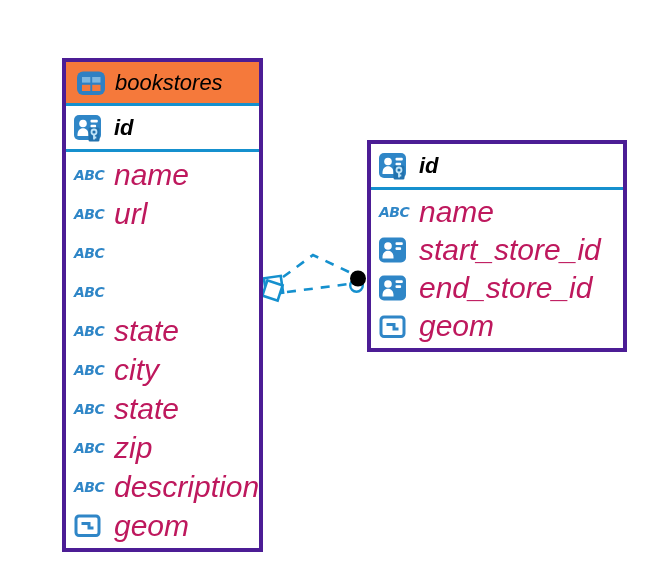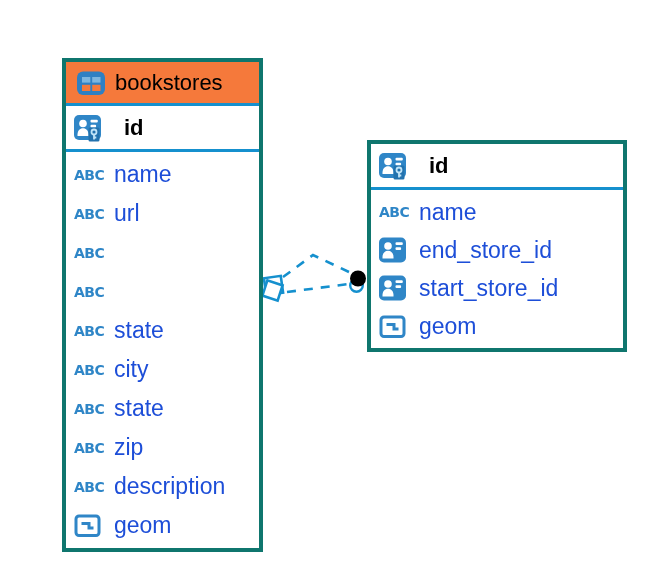--- a/index.html
+++ b/index.html
@@ -13,44 +13,44 @@
   
   svg.connections{position:absolute;left:0;top:0;width:654px;height:570px;}
   .dash-line{fill:none;stroke:#1590CE;stroke-width:2.6;stroke-dasharray:9 8;}
   .marker-square{fill:#ffffff;stroke:#1590CE;stroke-width:2.6;}
   .marker-ring{fill:#ffffff;stroke:#1590CE;stroke-width:2.4;}
   .marker-dot{fill:#000000;}
 
   
   .table{
     position:absolute;background:#ffffff;
-    border:4px solid #0f766e;box-sizing:border-box;
+    border:4px solid #4c1d95;box-sizing:border-box;font-style:italic;
   }
   #table-bookstores{left:62px;top:58px;width:201px;--hdr-bg:#F5793B;}
   #table-routes{left:367px;top:140px;width:260px;--hdr-bg:#E9E9E9;}
 
   .tbl-header{
     display:flex;align-items:center;gap:9px;
     height:41px;padding:0 10px;
     background:var(--hdr-bg);
     border-bottom:3px solid #1590CE;
   }
   .tbl-name{font-size:22px;color:#000;white-space:nowrap;}
 
   .pk-row{
-    display:flex;align-items:center;gap:18px;
+    display:flex;align-items:center;gap:8px;
     height:43px;padding:0 8px;
     border-bottom:3px solid #1590CE;
   }
   .pk-row .label{font-weight:bold;font-size:22px;color:#000;}
 
   .cols{padding:3px 0 3px 0;}
   .row{display:flex;align-items:center;gap:8px;height:39px;padding:0 8px;}
   #table-routes .row{height:38px;}
-  .label{font-size:23px;color:#1d4ed8;white-space:nowrap;}
+  .label{font-size:30px;color:#be185d;white-space:nowrap;}
 
   .icon-box{width:32px;min-width:32px;display:flex;align-items:center;justify-content:flex-start;}
 
   .abc{
     display:none;
     font-family:"DejaVu Sans",sans-serif;font-weight:bold;
     font-size:14px;letter-spacing:-0.5px;color:#2F86C7;
   }
   .row .ref,.row .geo{display:none;}
   .row.t-text .abc{display:inline;}
@@ -221,36 +221,36 @@
 
       <svg class="ref" width="28" height="28" viewBox="0 0 28 28">
         <rect width="27" height="25" y="1.5" rx="5" fill="#2F86C7"></rect>
         <circle cx="9" cy="10" r="3.8" fill="#ffffff"></circle>
         <path d="M3.5 21 c0-4 2.4-6.3 5.5-6.3 s5.5 2.3 5.5 6.3 l0 1.5 l-11 0 z" fill="#ffffff"></path>
         <rect x="16.5" y="6.3" width="7.3" height="2.7" rx="1" fill="#ffffff"></rect>
         <rect x="16.5" y="11.3" width="5.6" height="2.7" rx="1" fill="#ffffff"></rect>
       </svg>
 
     </span>
-    <span class="label">end_store_id</span>
+    <span class="label">start_store_id</span>
   </div>
 
   <div class="row t-reference">
     <span class="icon-box">
 
       <svg class="ref" width="28" height="28" viewBox="0 0 28 28">
         <rect width="27" height="25" y="1.5" rx="5" fill="#2F86C7"></rect>
         <circle cx="9" cy="10" r="3.8" fill="#ffffff"></circle>
         <path d="M3.5 21 c0-4 2.4-6.3 5.5-6.3 s5.5 2.3 5.5 6.3 l0 1.5 l-11 0 z" fill="#ffffff"></path>
         <rect x="16.5" y="6.3" width="7.3" height="2.7" rx="1" fill="#ffffff"></rect>
         <rect x="16.5" y="11.3" width="5.6" height="2.7" rx="1" fill="#ffffff"></rect>
       </svg>
 
     </span>
-    <span class="label">start_store_id</span>
+    <span class="label">end_store_id</span>
   </div>
 
   <div class="row t-geometry">
     <span class="icon-box">
 
       <svg class="geo" width="27" height="27" viewBox="0 0 27 27">
         <rect x="2" y="4" width="23" height="19.5" rx="3" fill="#ffffff" stroke="#2F86C7" stroke-width="3"></rect>
         <path d="M7.5 11.5 L15 11.5 L15 16 L19.5 16" fill="none" stroke="#2F86C7" stroke-width="3"></path>
       </svg>
     </span>

